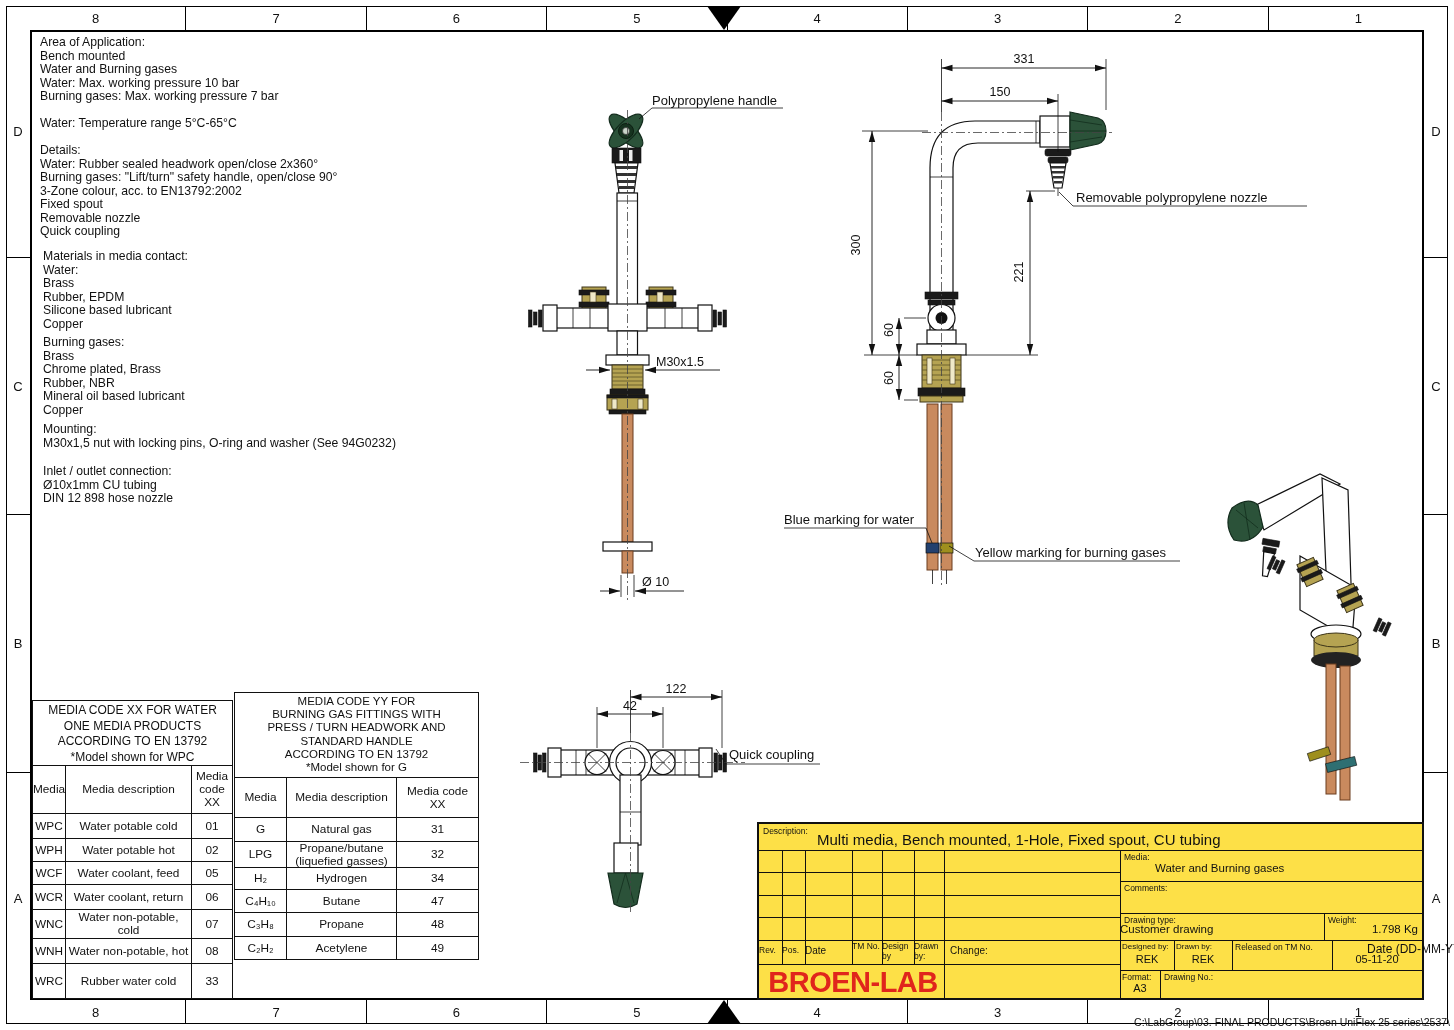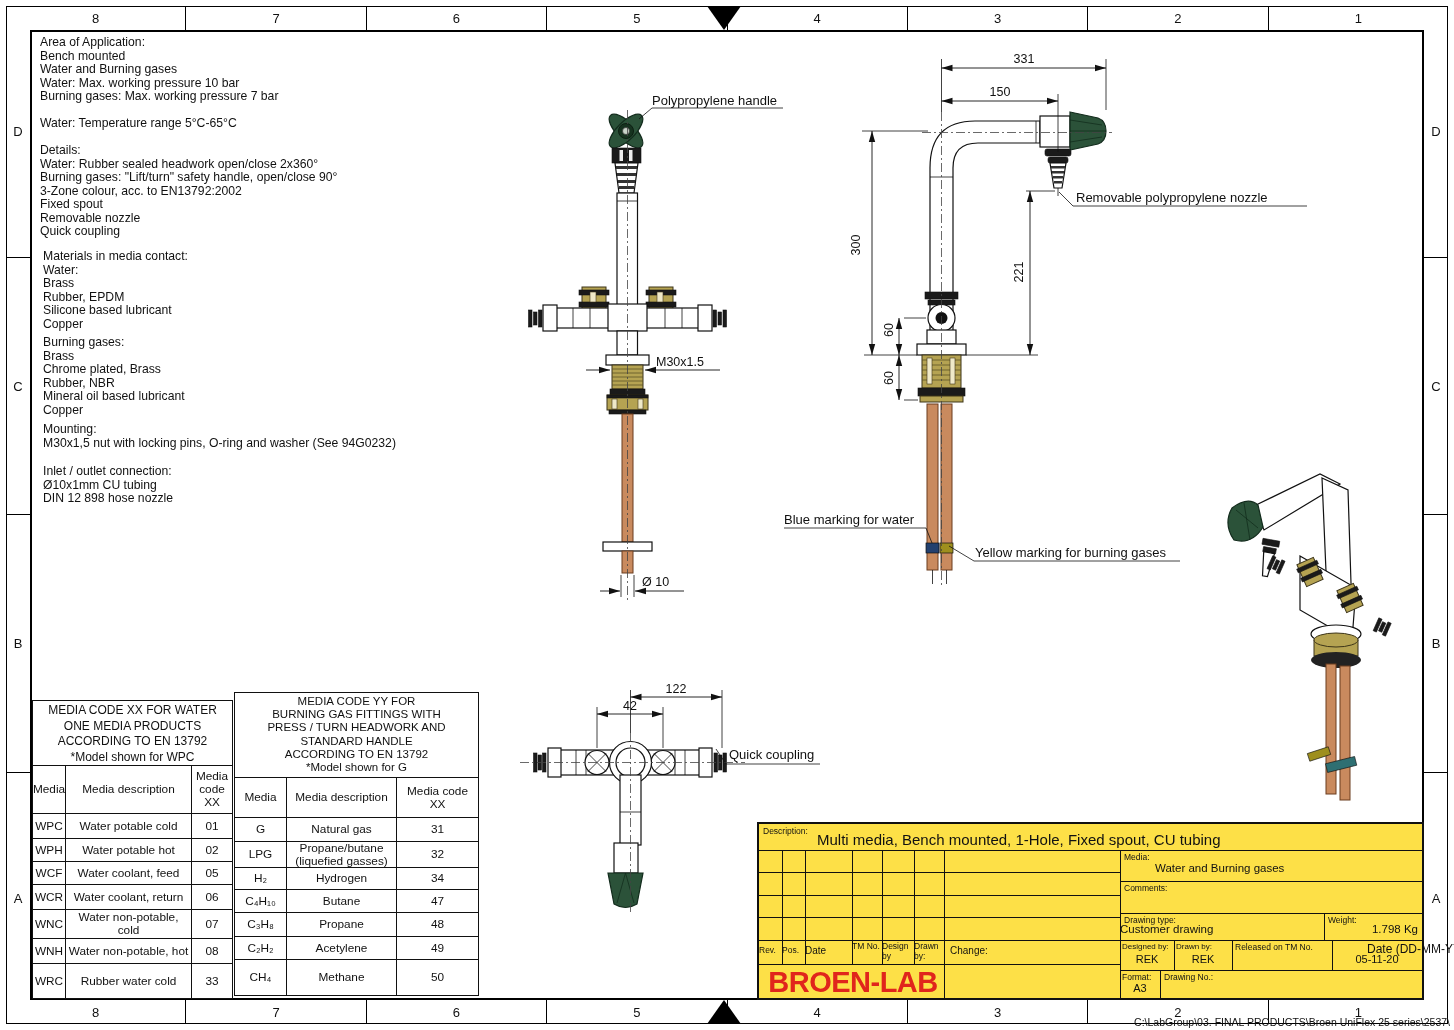--- a/index.html
+++ b/index.html
@@ -267,25 +267,20 @@
   <div class="trow" style="height:24px">
       <div class="tc c1">C₃H₈</div>
       <div class="tc c2">Propane</div>
       <div class="tc c3">48</div>
     </div>
   <div class="trow" style="height:23px">
       <div class="tc c1">C₂H₂</div>
       <div class="tc c2">Acetylene</div>
       <div class="tc c3">49</div>
     </div>
-  <div class="trow" style="height:36px">
-      <div class="tc c1">CH₄</div>
-      <div class="tc c2">Methane</div>
-      <div class="tc c3">50</div>
-    </div>
 </div>
 
 <svg width="1454" height="1030" viewBox="0 0 1454 1030">
   <defs>
     <marker id="ah" markerWidth="14" markerHeight="10" refX="11" refY="4" orient="auto-start-reverse" markerUnits="userSpaceOnUse">
       <path d="M11,4 L0,0.8 L0,7.2 z" fill="#111"></path>
     </marker>
   </defs>
   <style>
     .ln{stroke:#111;stroke-width:1.3;fill:none}

